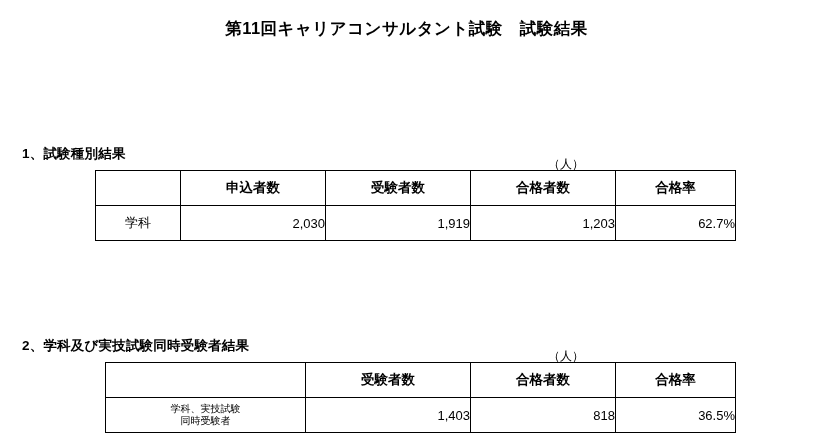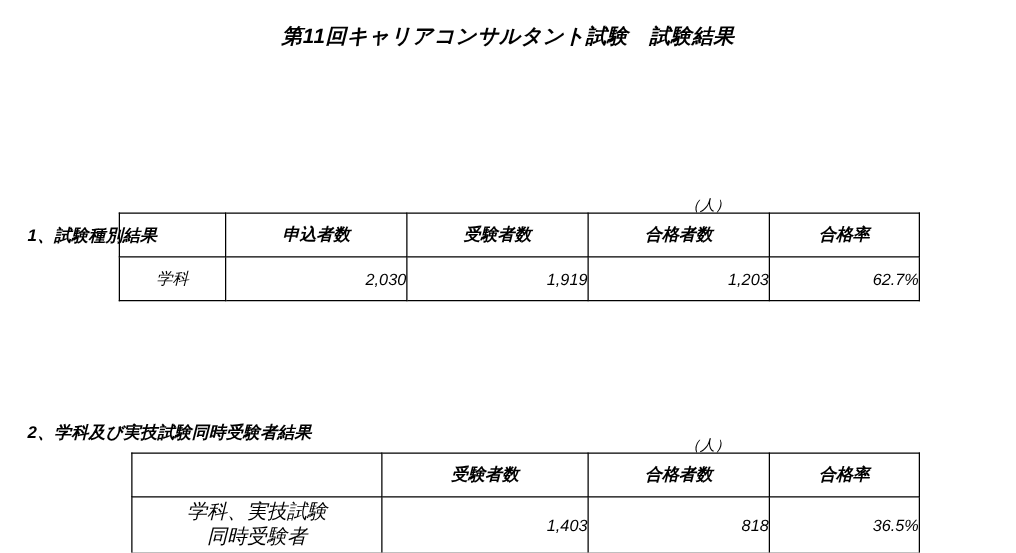--- a/index.html
+++ b/index.html
@@ -12,21 +12,20 @@
     height: 442px;
     font-family: "Liberation Sans", "DejaVu Sans", sans-serif;
     color: #000000;
     position: relative;
     overflow: hidden;
   }
   .page {
     position: relative;
     width: 813px;
     height: 320px;
-    font-style: italic;
   }
   .doc-title {
     position: absolute;
     top: 18px;
     left: 0;
     width: 813px;
     text-align: center;
     font-size: 16.5px;
     font-weight: bold;
     letter-spacing: 0.5px;
@@ -41,21 +40,21 @@
   }
   .org-line-1 { margin-bottom: 16px; }
   .org-line-2 { }
 
   .section-heading {
     position: absolute;
     font-size: 13.5px;
     font-weight: bold;
     letter-spacing: 0.2px;
   }
-  #sec1-heading { top: 145px; left: 22px; margin-top: 35px; }
+  #sec1-heading { top: 145px; left: 22px; }
   #sec2-heading { top: 337px; left: 22px; }
 
   .unit-label {
     position: absolute;
     font-size: 12px;
   }
   #unit1 { top: 156px; left: 548px; }
   #unit2 { top: 348px; left: 548px; }
 
   table.data {
@@ -81,21 +80,21 @@
     font-weight: bold;
     font-size: 13.5px;
   }
   td.num {
     text-align: right;
     padding-right: 10px;
     font-size: 13.5px;
   }
   td.rowlabel.two-line {
     line-height: 1.25;
-    font-size: 16px;
+    font-size: 10px;
     padding: 2px 0;
   }
 
   #table1 {
     top: 170px;
     left: 95px;
   }
   #table2 {
     top: 362px;
     left: 105px;

